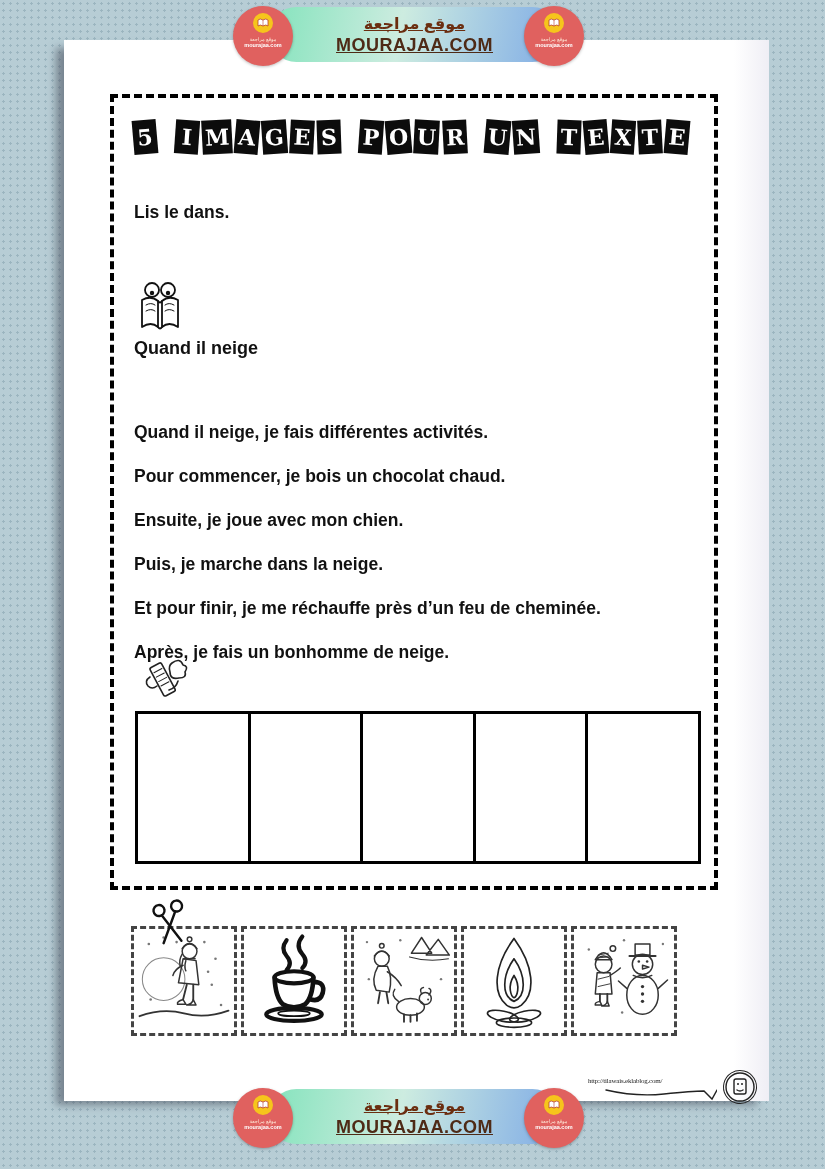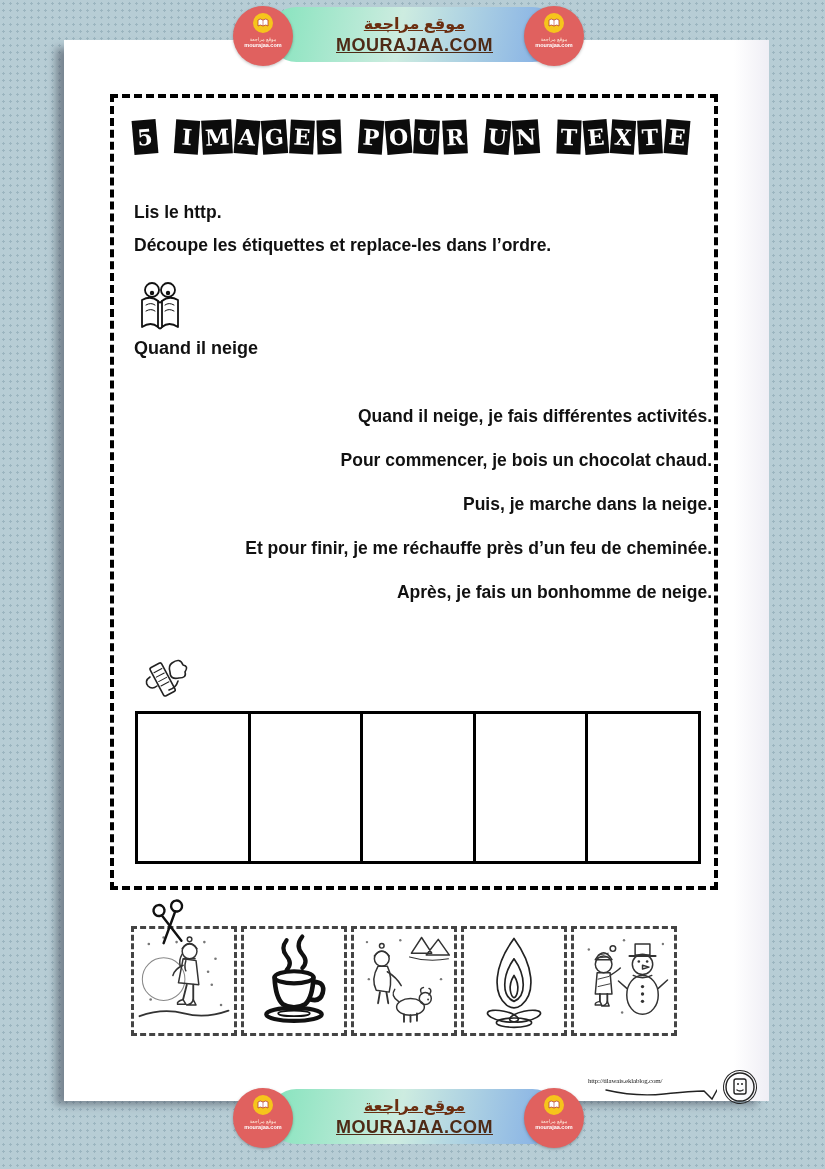--- a/index.html
+++ b/index.html
@@ -53,21 +53,21 @@
   .t-letter{
     display:inline-block;background:#0c0c0c;color:#fff;
     font-family:"DejaVu Serif","Liberation Serif",serif;font-weight:700;
     font-size:22px;line-height:30px;min-width:18px;padding:2px 3px;text-align:center;
   }
   
   .instructions{position:absolute;left:134px;top:196px;width:566px;color:var(--ink,#111);
     font-size:17.5px;font-weight:700;line-height:33px;}
   .story-title{position:absolute;left:134px;top:338px;font-size:18px;font-weight:800;color:var(--ink,#111);}
   .paragraphs{position:absolute;left:134px;top:406px;width:578px;color:var(--ink,#111);}
-  .paragraphs p{margin:0 0 24px 0;font-size:17.5px;font-weight:600;line-height:20px;text-align:right;}
+  .paragraphs p{margin:16px 0 24px 0;font-size:17.5px;font-weight:600;line-height:20px;}
   
   .book-icon{position:absolute;left:136px;top:281px;width:48px;height:52px;}
   .cut-icon{position:absolute;left:142px;top:655px;width:52px;height:48px;}
   .scissors{position:absolute;left:148px;top:900px;width:46px;height:48px;z-index:3;transform:rotate(-8deg);}
   
   .answer-row{
     position:absolute;left:135px;top:711px;width:566px;height:153px;
     border:3px solid #000;box-sizing:border-box;display:flex;background:#fff;
   }
   .answer-box{flex:1;border-right:3px solid #000;}
@@ -146,22 +146,21 @@
       <span class="t-word">
         <span class="t-letter" style="transform: rotate(2deg);">T</span>
         <span class="t-letter" style="transform: rotate(-5deg);">E</span>
         <span class="t-letter" style="transform: rotate(4deg);">X</span>
         <span class="t-letter" style="transform: rotate(-3deg);">T</span>
         <span class="t-letter" style="transform: rotate(5deg);">E</span>
       </span>
     </div>
 
   <div class="instructions">
-    <div>Lis le http.</div>
-    <div>Découpe les étiquettes et replace-les dans l’ordre.</div>
+    <div>Lis le dans.</div>
   </div>
 
   <svg class="book-icon" viewBox="0 0 48 52">
     <g stroke="#111" stroke-width="1.8" fill="#fff" stroke-linecap="round" stroke-linejoin="round">
       <circle cx="16" cy="9" r="7"></circle>
       <circle cx="32" cy="9" r="7"></circle>
       <circle cx="16" cy="12" r="2.2" fill="#111" stroke="none"></circle>
       <circle cx="32" cy="12" r="2.2" fill="#111" stroke="none"></circle>
       <path d="M6,19 Q15,14 22,20 L22,46 Q15,40 6,46 Z"></path>
       <path d="M42,19 Q33,14 26,20 L26,46 Q33,40 42,46 Z"></path>
@@ -170,20 +169,21 @@
       <path d="M10,24 Q15,21 19,24 M10,30 Q15,27 19,30" fill="none" stroke-width="1"></path>
       <path d="M38,24 Q33,21 29,24 M38,30 Q33,27 29,30" fill="none" stroke-width="1"></path>
     </g>
   </svg>
 
   <div class="story-title">Quand il neige</div>
 
   <div class="paragraphs">
     <p>Quand il neige, je fais différentes activités.</p>
     <p>Pour commencer, je bois un chocolat chaud.</p>
+    <p>Ensuite, je joue avec mon chien.</p>
     <p>Puis, je marche dans la neige.</p>
     <p>Et pour finir, je me réchauffe près d’un feu de cheminée.</p>
     <p>Après, je fais un bonhomme de neige.</p>
   </div>
 
   <svg class="cut-icon" viewBox="0 0 52 48">
     <g stroke="#222" stroke-width="1.6" fill="#fff" stroke-linecap="round" stroke-linejoin="round">
       <g transform="rotate(-28 22 26)">
         <rect x="15" y="8" width="13" height="32" rx="2"></rect>
         <path d="M17,14 h9 M17,19 h9 M17,24 h9 M17,29 h9" fill="none" stroke-width="1"></path>

